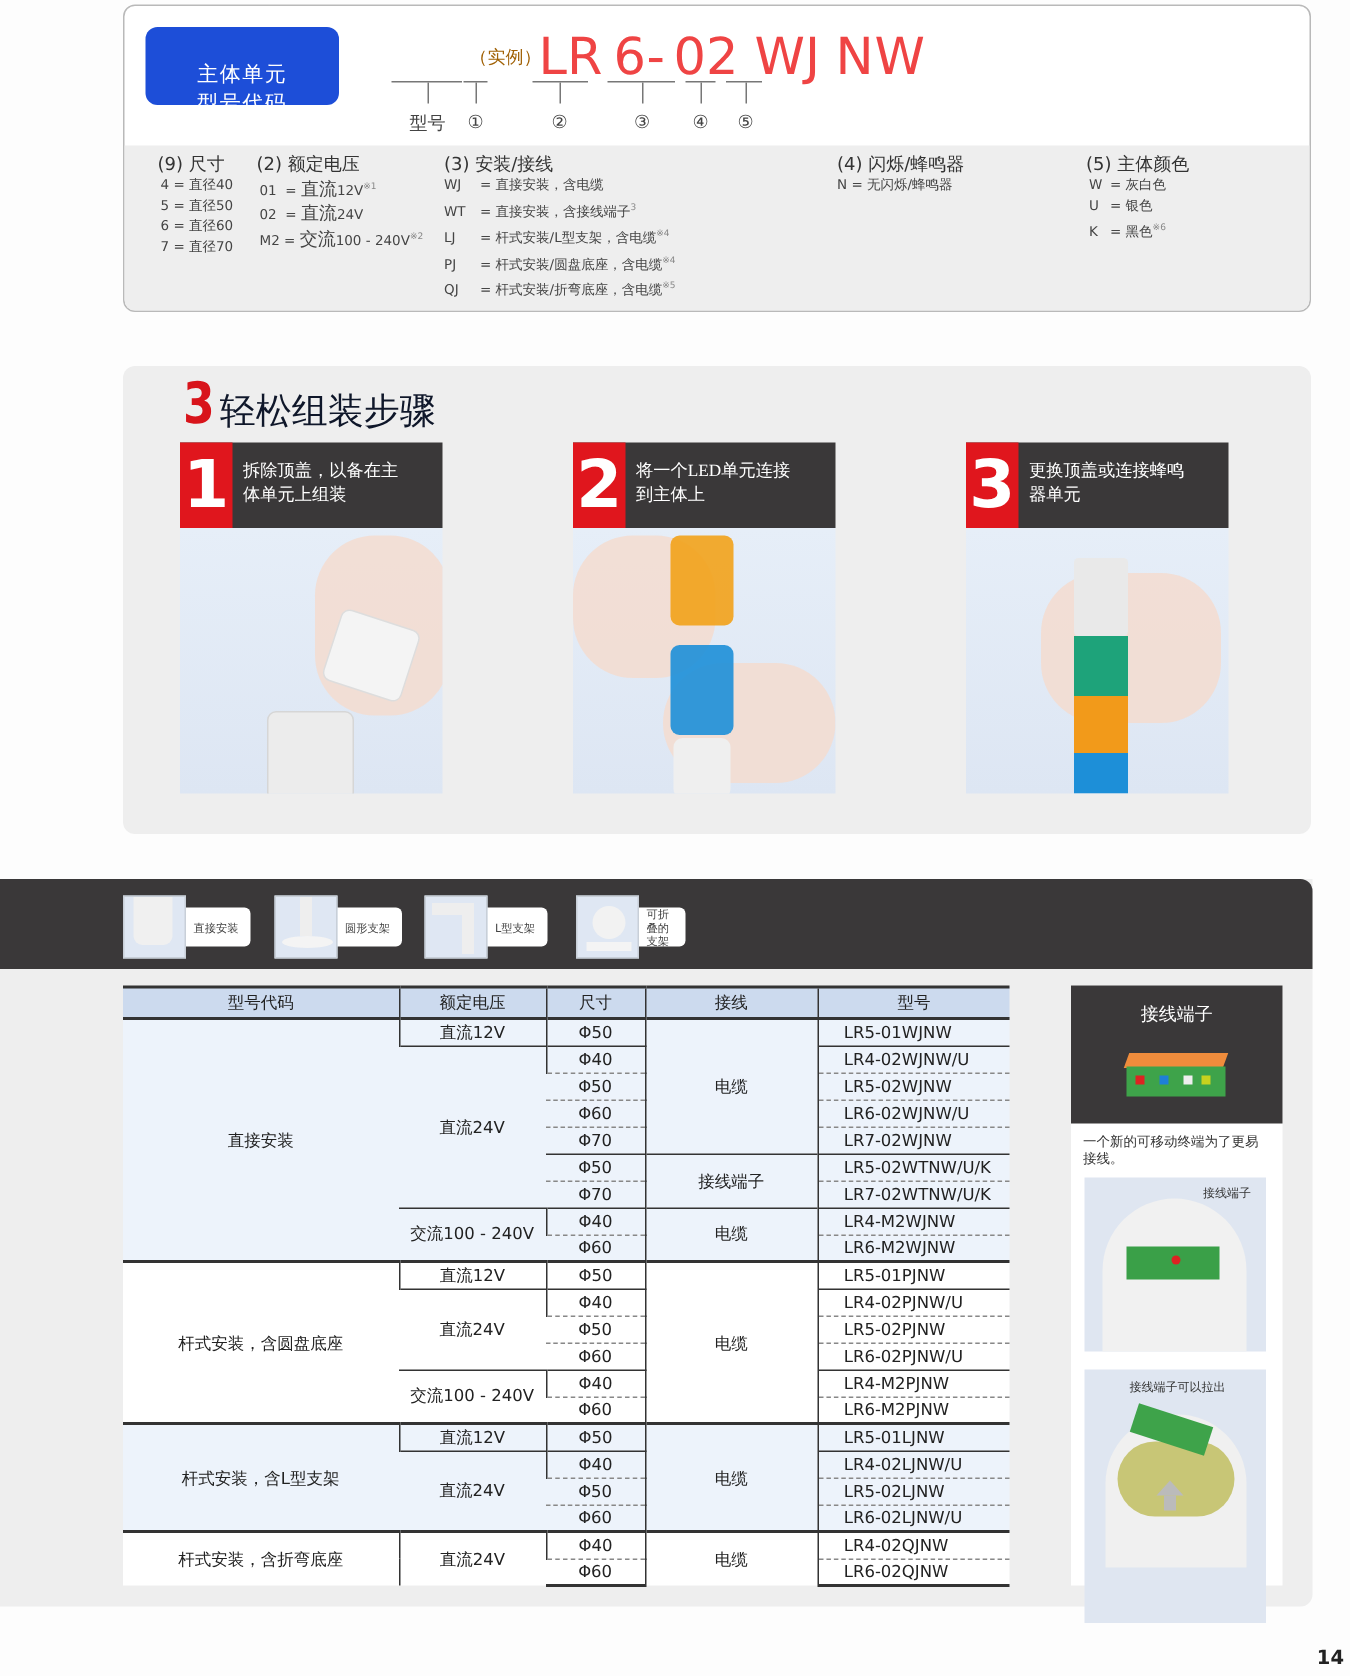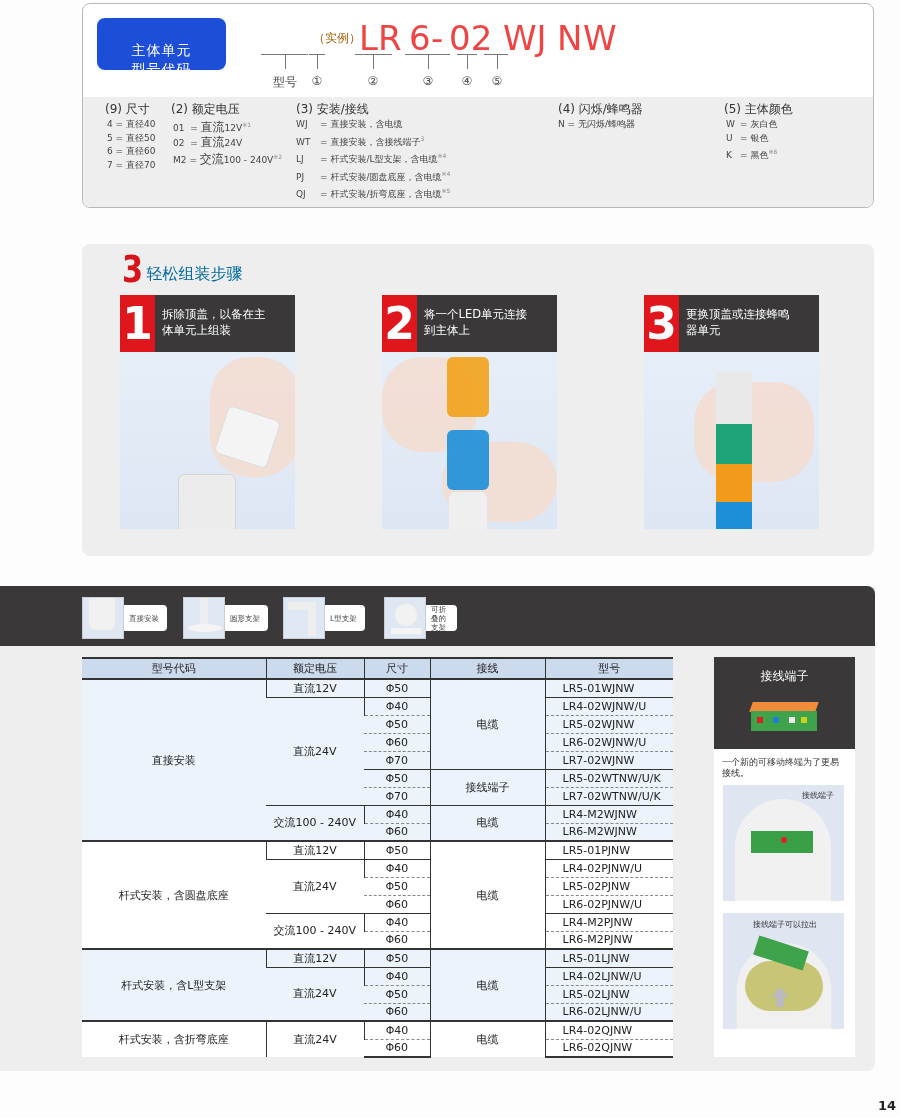--- a/index.html
+++ b/index.html
@@ -25,26 +25,26 @@
   .spec-col .big { font-size: 12px; }
   .spec-col sup { font-size: 6px; color: #888; vertical-align: 4px; }
   .notes { position: absolute; left: 397px; top: 146px; font-size: 7.5px; line-height: 10.4px; color: #444; }
 
   
   .steps { position: absolute; left: 82px; top: 244px; width: 792px; height: 312px;
     background: #eeeeee; border-radius: 8px; }
   .steps-title { position: absolute; left: 40px; top: 6px; display: flex; align-items: flex-end; }
   .steps-title .num { font-family: "DejaVu Sans", sans-serif; font-weight: bold; font-size: 38px;
     color: #d8141b; line-height: 38px; transform: scaleX(0.8); transform-origin: left; margin-right: -4px; }
-  .steps-title .txt { font-size: 16px; color: #0369a1; margin-left: 2px; line-height: 28px; }
+  .steps-title .txt { font-size: 24px; color: #0f172a; margin-left: 2px; line-height: 28px; }
   .step-card { position: absolute; top: 51px; width: 175px; }
   .step-head { height: 57px; background: #3a3839; display: flex; }
   .step-head .n { width: 35px; background: #e0161d; color: #fff; font-weight: bold;
     font-family: "DejaVu Sans", sans-serif; font-size: 44px; text-align: center; line-height: 57px; transform: none; }
-  .step-head .t { color: #fff; font-size: 11.5px; line-height: 16px; padding: 11px 0 0 7px; }
+  .step-head .t { color: #fff; font-size: 11.5px; line-height: 16px; padding: 11px 0 0 7px; font-family: Liberation Serif, serif; }
   .step-photo { height: 177px; background: linear-gradient(180deg, #e6eef8 0%, #dde6f3 100%); position: relative; overflow: hidden; }
 
   
   .hand { position: absolute; background: #f3ddd2; border-radius: 40px; opacity: 0.9; }
   .cyl { position: absolute; border-radius: 6px; }
 
   
   .bottom-bg { position: absolute; left: 0; top: 586px; width: 875px; height: 485px; background: #eeeeee;
     border-radius: 0 0 8px 0; }
   .dark-band { position: absolute; left: 0; top: 586px; width: 875px; height: 60px; background: #3a3839;
@@ -382,21 +382,21 @@
       <div style="position:absolute;left:50px;top:15px;width:6px;height:6px;background:#c8d21e;"></div>
     </div>
   </div>
   <div class="desc">一个新的可移动终端为了更易接线。</div>
   <div class="term-photo" style="top:128px;height:116px;">
     <div style="position:absolute;left:12px;top:14px;width:96px;height:110px;background:#f1f1f1;border-radius:48px 48px 0 0;"></div>
     <div style="position:absolute;left:28px;top:46px;width:62px;height:22px;background:#3aa048;"></div>
     <div style="position:absolute;left:58px;top:52px;width:6px;height:6px;background:#d22;border-radius:50%;"></div>
     <div class="cap" style="right:10px;top:5px;">接线端子</div>
   </div>
-  <div class="term-photo" style="top:256px;height:116px;">
+  <div class="term-photo" style="top:256px;height:169px;">
     <div class="cap" style="left:30px;top:6px;">接线端子可以拉出</div>
     <div style="position:absolute;left:14px;top:30px;width:94px;height:102px;background:#f0f0f0;border-radius:46px 46px 0 0;"></div>
     <div style="position:absolute;left:22px;top:48px;width:78px;height:50px;background:#c8c676;border-radius:38px;"></div>
     <div style="position:absolute;left:32px;top:30px;width:52px;height:20px;background:#3ea34a;transform:rotate(18deg);"></div>
     <div style="position:absolute;left:48px;top:74px;width:0;height:0;border-left:9px solid transparent;border-right:9px solid transparent;border-bottom:10px solid #bbb;"></div>
     <div style="position:absolute;left:53px;top:84px;width:8px;height:10px;background:#bbb;"></div>
   </div>
 </div>
 
 <div class="page-num">14</div>

